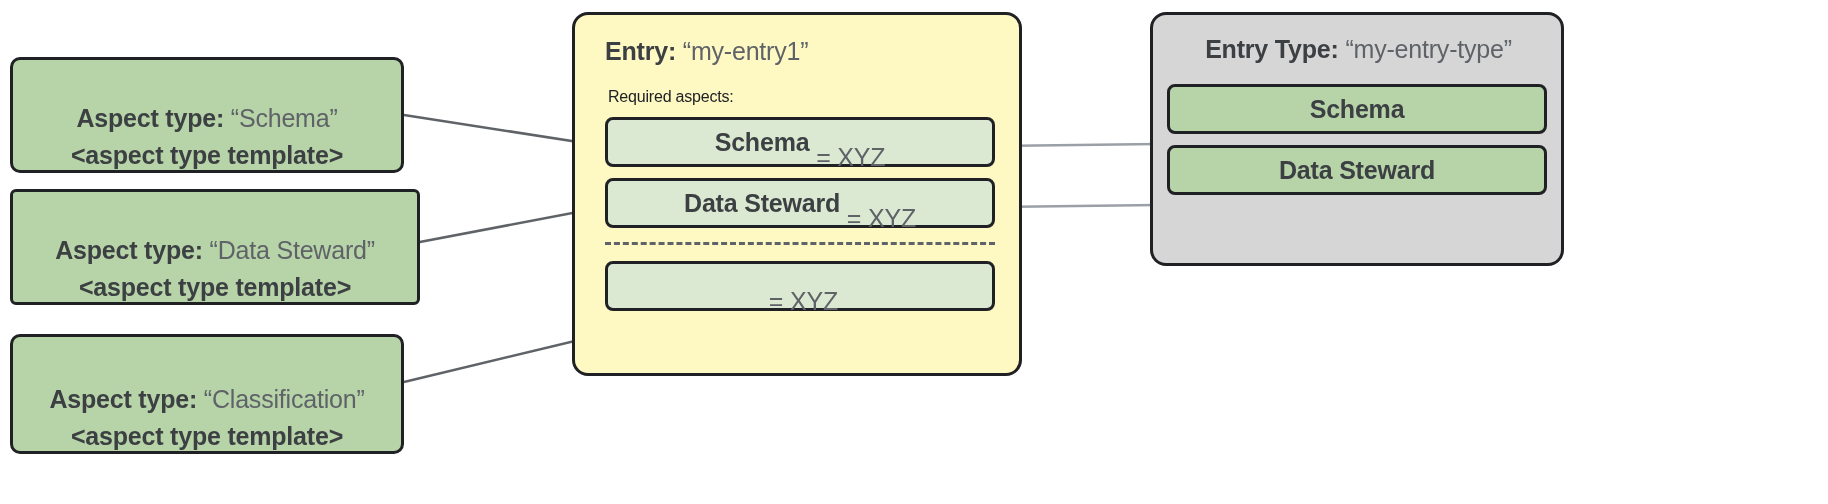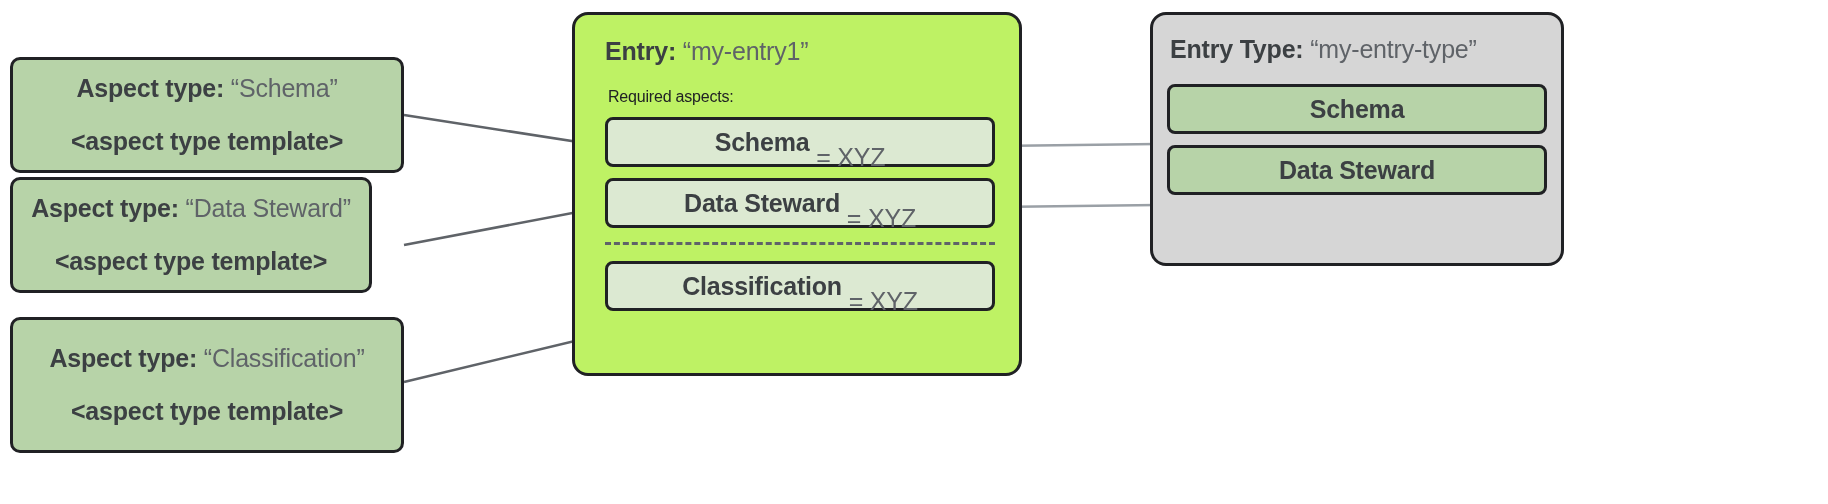--- a/index.html
+++ b/index.html
@@ -34,22 +34,22 @@
     box-sizing: border-box;
     z-index: 2;
   }
   .aspect-type-box {
     border: 3px solid #202124;
     border-radius: 10px;
     background: #b7d3a8;
     display: flex;
     flex-direction: column;
     align-items: center;
-    justify-content: center;
-    gap: 24px;
+    justify-content: flex-end;
+    gap: 8px;
     color: #3c4043;
   }
   .atb-line1 {
     font-size: 25px;
     letter-spacing: -0.2px;
     white-space: nowrap;
   }
   .atb-line1 .k {
     font-weight: 700;
     color: #3c4043;
@@ -63,21 +63,21 @@
     font-weight: 700;
     color: #3c4043;
     white-space: nowrap;
     letter-spacing: -0.2px;
   }
 
   
   .entry-panel {
     border: 3px solid #202124;
     border-radius: 16px;
-    background: #bef264;
+    background: #fef9c3;
     padding: 18px 24px 22px 30px;
     box-sizing: border-box;
   }
   .panel-title {
     font-size: 25px;
     letter-spacing: -0.2px;
     margin: 4px 0 22px 0;
     white-space: nowrap;
   }
   .panel-title .k { font-weight: 700; color: #3c4043; }
@@ -113,20 +113,21 @@
     margin: 14px 0 16px 0;
   }
 
   
   .entrytype-panel {
     border: 3px solid #202124;
     border-radius: 16px;
     background: #d6d6d6;
     padding: 18px 14px 20px 14px;
     box-sizing: border-box;
+    text-align: center;
   }
   .entrytype-panel .panel-title { margin: 2px 0 20px 3px; }
   .entrytype-panel .section-label { margin: 0 0 10px 3px; }
   .type-row {
     border: 3px solid #202124;
     border-radius: 8px;
     background: #b7d3a8;
     height: 50px;
     display: flex;
     align-items: center;
@@ -159,29 +160,29 @@
   </svg>
 
   <div class="node aspect-type-box" style="left:10px; top:57px; width:394px; height:116px;">
     <div class="atb-line1">
       <span class="k">Aspect type:</span>
       <span class="v">“Schema”</span>
     </div>
     <div class="atb-line2">&lt;aspect type template&gt;</div>
   </div>
 
-  <div class="node aspect-type-box" style="left:10px; top:177px; width:362px; height:116px;">
+  <div class="node aspect-type-box" style="left:10px; top:189px; width:410px; height:116px;border-radius:6px;">
     <div class="atb-line1">
       <span class="k">Aspect type:</span>
       <span class="v">“Data Steward”</span>
     </div>
     <div class="atb-line2">&lt;aspect type template&gt;</div>
   </div>
 
-  <div class="node aspect-type-box" style="left:10px; top:317px; width:394px; height:136px;">
+  <div class="node aspect-type-box" style="left:10px; top:334px; width:394px; height:120px;">
     <div class="atb-line1">
       <span class="k">Aspect type:</span>
       <span class="v">“Classification”</span>
     </div>
     <div class="atb-line2">&lt;aspect type template&gt;</div>
   </div>
 
   <div class="node entry-panel" style="left:572px; top:12px; width:450px; height:364px;">
     <div class="panel-title">
       <span class="k">Entry:</span>
@@ -195,21 +196,21 @@
     </div>
 
     <div class="aspect-row">
       <span class="k">Data Steward</span>&nbsp;<span class="v">= XYZ</span>
     </div>
 
     <hr class="divider">
 
 
     <div class="aspect-row">
-      <span class="k">Classification</span>&nbsp;<span class="v">= XYZ</span>
+      &nbsp;<span class="v">= XYZ</span>
     </div>
   </div>
 
   <div class="node entrytype-panel" style="left:1150px; top:12px; width:414px; height:254px;">
     <div class="panel-title">
       <span class="k">Entry Type:</span>
       <span class="v">“my-entry-type”</span>
     </div>
 
 

